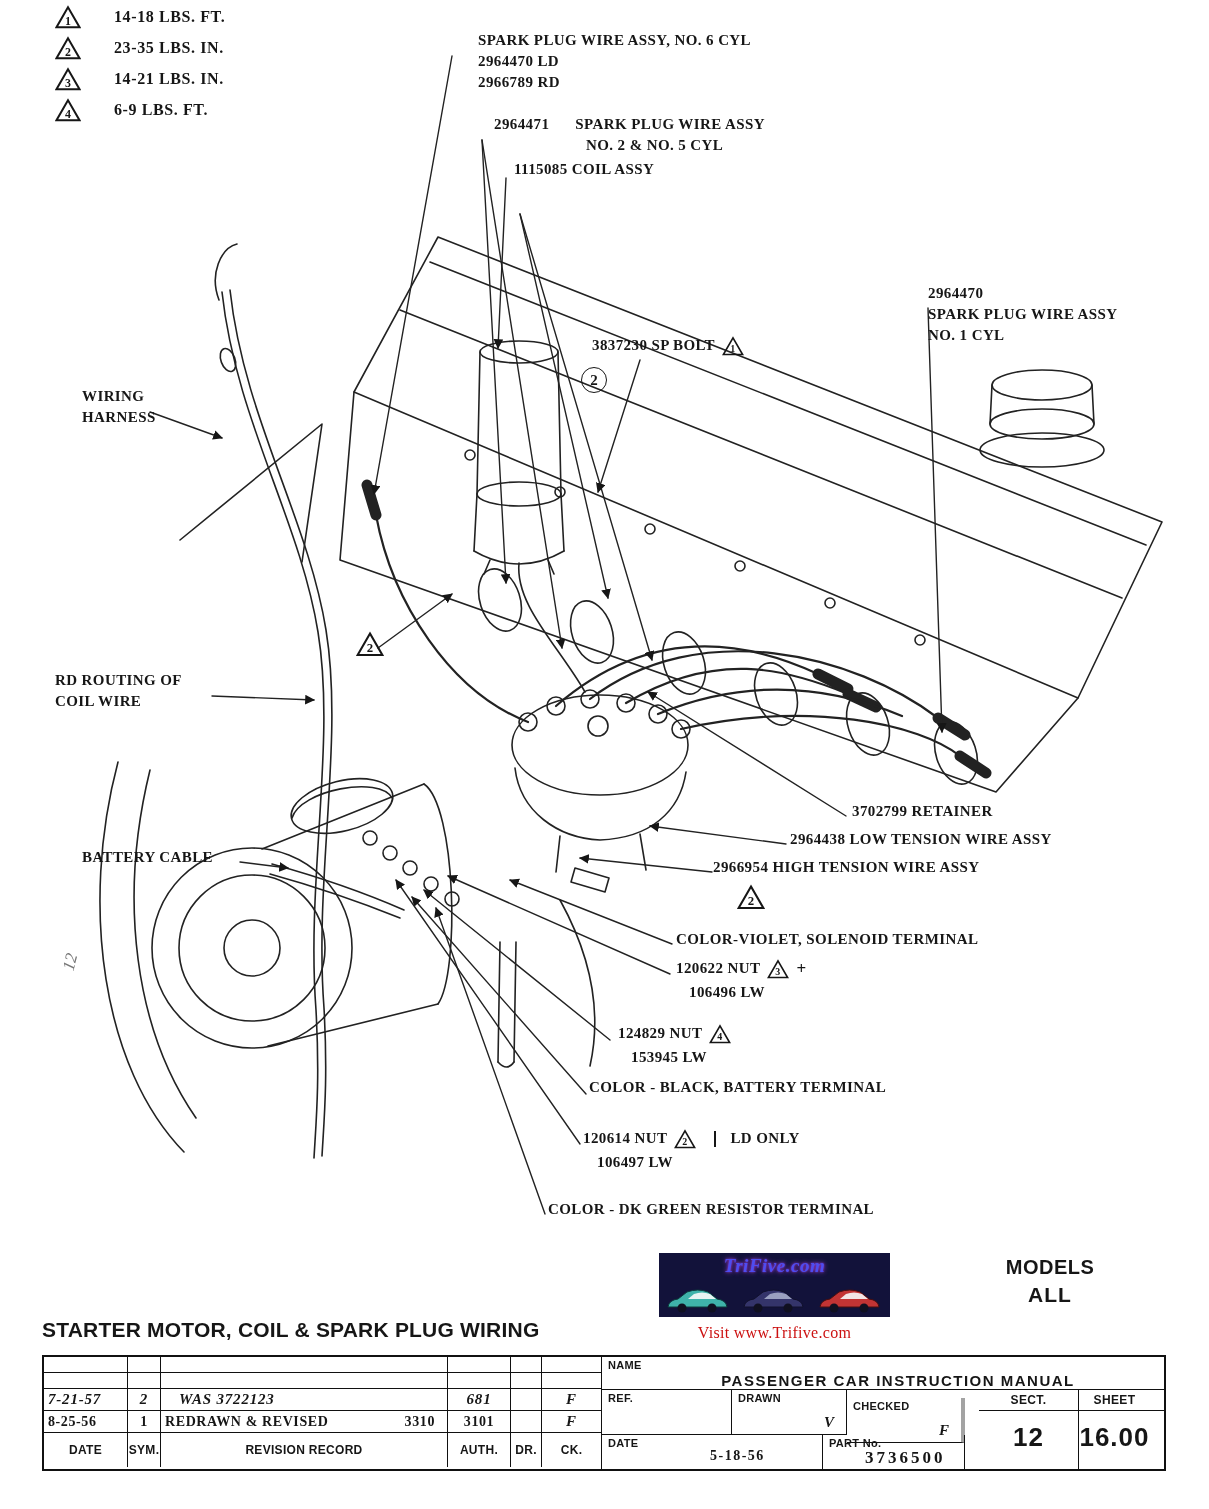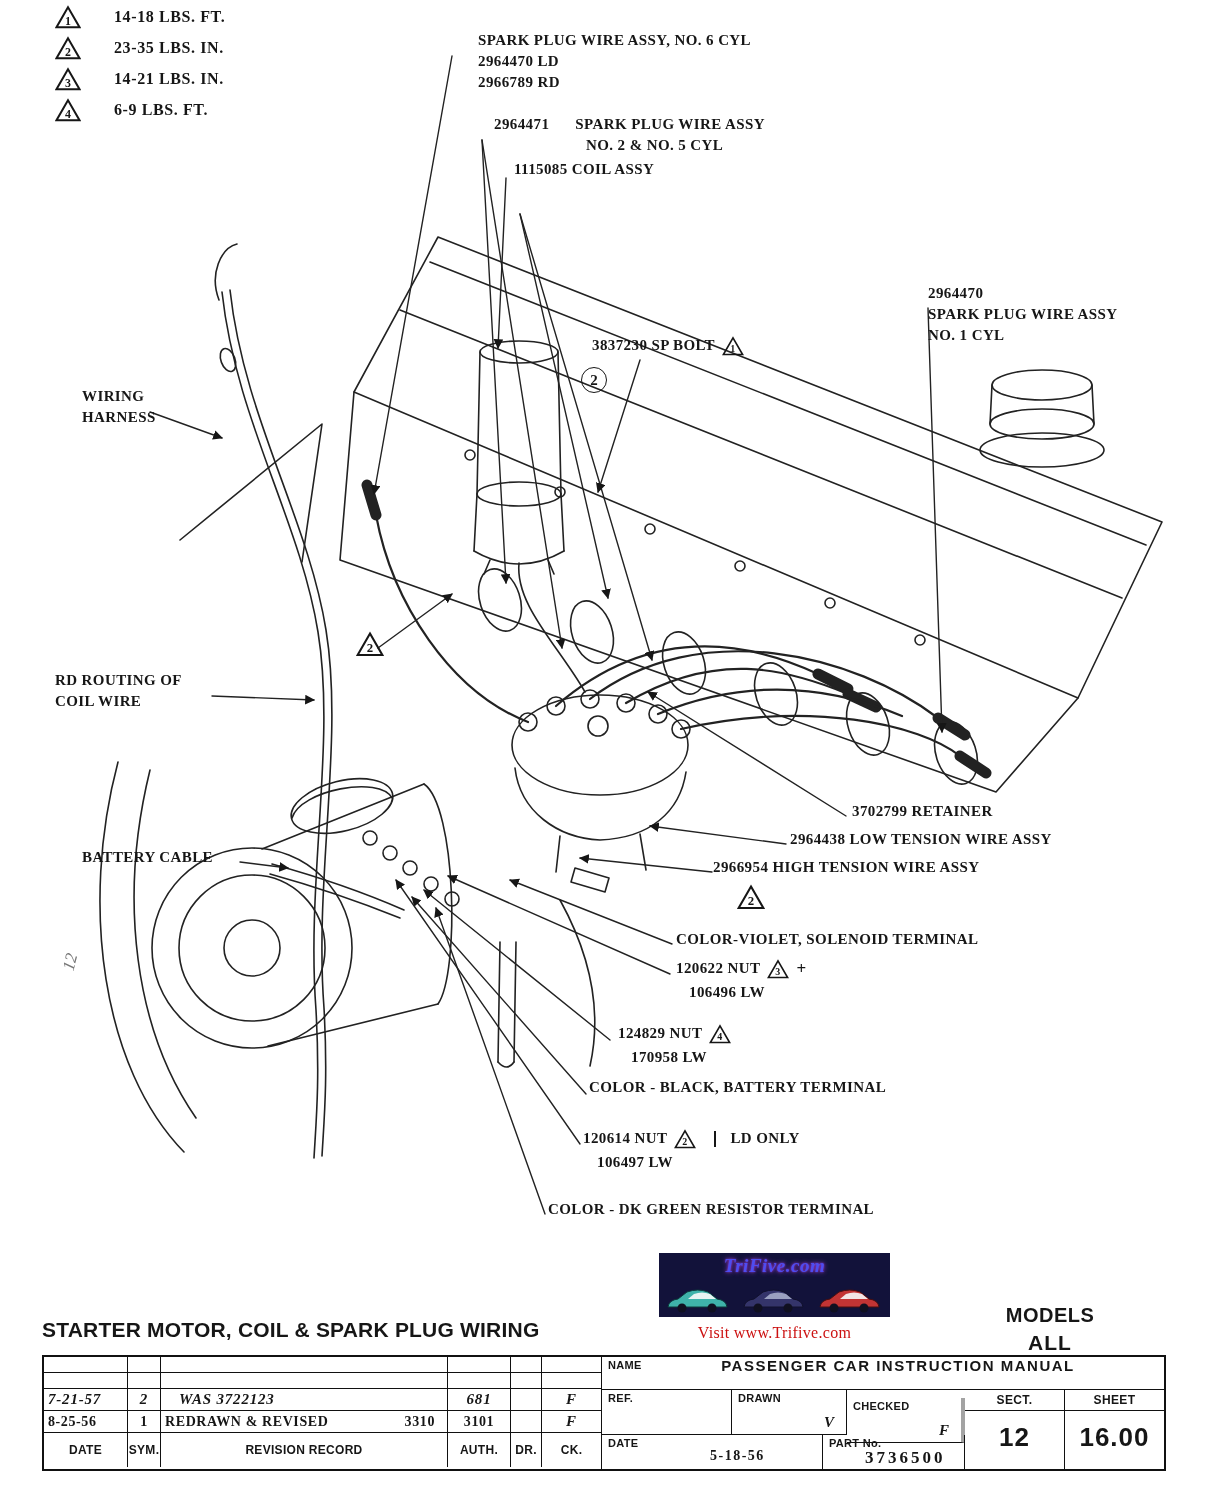--- a/index.html
+++ b/index.html
@@ -20,21 +20,21 @@
   .ldtick{display:inline-block;width:2px;height:16px;background:#161616;margin:0 7px 0 11px;vertical-align:-3px;}
   .plus{font-size:17px;font-weight:700;}
   .margin-note{position:absolute;left:62px;top:952px;transform:rotate(-75deg);color:#777;font-size:17px;font-style:italic;}
   .banner{position:absolute;left:659px;top:1253px;width:231px;height:64px;background:#12123a;
         display:flex;flex-direction:column;align-items:center;justify-content:space-between;
         padding:2px 0 3px;box-sizing:border-box;}
   .banner-title{font-weight:700;font-style:italic;font-size:19px;color:#4d4df0;
         text-shadow:0 0 5px #a040d0,0 0 2px #8030c0;letter-spacing:.5px;}
   .visit{position:absolute;left:659px;top:1324px;width:231px;text-align:center;color:#cc1111;
         font-size:16px;letter-spacing:.3px;cursor:pointer;}
-  .models{position:absolute;left:998px;top:1256px;width:104px;text-align:center;font-family:"Liberation Sans",sans-serif;margin-top:48px;}
+  .models{position:absolute;left:998px;top:1256px;width:104px;text-align:center;font-family:"Liberation Sans",sans-serif;}
   .models .m1{font-weight:700;font-size:20px;letter-spacing:.5px;}
   .models .m2{font-weight:700;font-size:21px;margin-top:4px;letter-spacing:1px;}
   .sheet-title{position:absolute;left:42px;top:1318px;font-family:"Liberation Sans",sans-serif;
         font-weight:700;font-size:21px;letter-spacing:.2px;}
   
   .tblock{position:absolute;left:42px;top:1355px;width:1124px;height:116px;border:2.4px solid #111;
         box-sizing:border-box;font-family:"Liberation Sans",sans-serif;}
   .rev-table{position:absolute;left:0;top:0;width:558px;height:100%;border-right:1.6px solid #111;box-sizing:border-box;}
   .rev-row{display:flex;border-bottom:1px solid #111;box-sizing:border-box;}
   .rev-row:last-child{border-bottom:none;}
@@ -46,21 +46,21 @@
   .r-empty{height:16px;}
   .r-data{height:22px;}
   .r-head{height:34px;}
   .r-head .c{justify-content:center;font-weight:700;font-size:12px;letter-spacing:.3px;}
   .hand{font-family:"Liberation Serif",serif;font-style:italic;font-weight:700;font-size:15px;letter-spacing:.8px;}
   .typed{font-family:"Liberation Serif",serif;font-weight:700;font-size:14px;letter-spacing:.6px;}
   .rec-flex{width:100%;display:flex;justify-content:space-between;padding-right:8px;box-sizing:border-box;}
   .rb{position:absolute;left:558px;top:0;right:0;bottom:0;}
   .rb-cell{position:absolute;box-sizing:border-box;}
   .cl{position:absolute;left:6px;top:2px;font-weight:700;font-size:11px;letter-spacing:.3px;}
-  .rb-name{left:0;top:0;right:0;height:33px;border-bottom:1px solid #111;display:flex;align-items:flex-start;justify-content:center;}
+  .rb-name{left:0;top:0;right:0;height:33px;border-bottom:1px solid #111;display:flex;align-items:flex-end;justify-content:center;}
   .rb-name-val{font-weight:700;font-size:15px;letter-spacing:1.5px;padding-left:30px;}
   .cv-br{position:absolute;right:12px;bottom:3px;font-family:"Liberation Serif",serif;font-style:italic;font-weight:700;font-size:15px;}
   .cv-date{position:absolute;left:108px;top:13px;font-family:"Liberation Serif",serif;font-weight:700;font-size:14px;letter-spacing:1.5px;}
   .cv-part{position:absolute;left:42px;top:13px;font-family:"Liberation Serif",serif;font-weight:700;font-size:17px;letter-spacing:3px;}
   .rb-subhead{border-bottom:1px solid #111;text-align:center;font-weight:700;font-size:12px;padding:3px 0;letter-spacing:.4px;}
   .rb-big{text-align:center;font-weight:700;font-size:26px;padding-top:11px;letter-spacing:1px;}
 </style>
 </head>
 <body>
 
@@ -317,21 +317,21 @@
   </div>
 
   <div class="lbl lbl-row" style="left:618px;top:1023px">
     <span>124829 NUT</span>
     <svg class="tri" width="22" height="20" viewBox="0 0 24 22">
       <path d="M12 2 L22.6 20.4 L1.4 20.4 Z"></path>
         <text x="12" y="18" text-anchor="middle">4</text>
     </svg>
   </div>
   <div class="lbl" style="left:631px;top:1047px">
-    <div>170958 LW</div>
+    <div>153945 LW</div>
   </div>
 
   <div class="lbl" style="left:589px;top:1077px">
     <div>COLOR - BLACK, BATTERY TERMINAL</div>
   </div>
 
   <div class="lbl lbl-row" style="left:583px;top:1128px">
     <span>120614 NUT</span>
     <svg class="tri" width="22" height="20" viewBox="0 0 24 22">
       <path d="M12 2 L22.6 20.4 L1.4 20.4 Z"></path>
@@ -471,21 +471,21 @@
         <span class="cv-br">F</span>
       </div>
       <div class="rb-cell" style="left:0;top:78px;width:221px;bottom:0;border-right:1px solid #111">
         <span class="cl">DATE</span>
         <span class="cv-date">5-18-56</span>
       </div>
       <div class="rb-cell" style="left:221px;top:78px;width:142px;bottom:0;border-right:1px solid #111">
         <span class="cl">PART No.</span>
         <span class="cv-part">3736500</span>
       </div>
-      <div class="rb-cell" style="left:363px;top:33px;width:100px;bottom:0;border-right:1px solid #111">
+      <div class="rb-cell" style="left:377px;top:33px;width:100px;bottom:0;border-right:1px solid #111">
         <div class="rb-subhead">SECT.</div>
         <div class="rb-big">12</div>
       </div>
       <div class="rb-cell" style="left:463px;top:33px;right:0;bottom:0">
         <div class="rb-subhead">SHEET</div>
         <div class="rb-big">16.00</div>
       </div>
     </div>
   </div>
 

